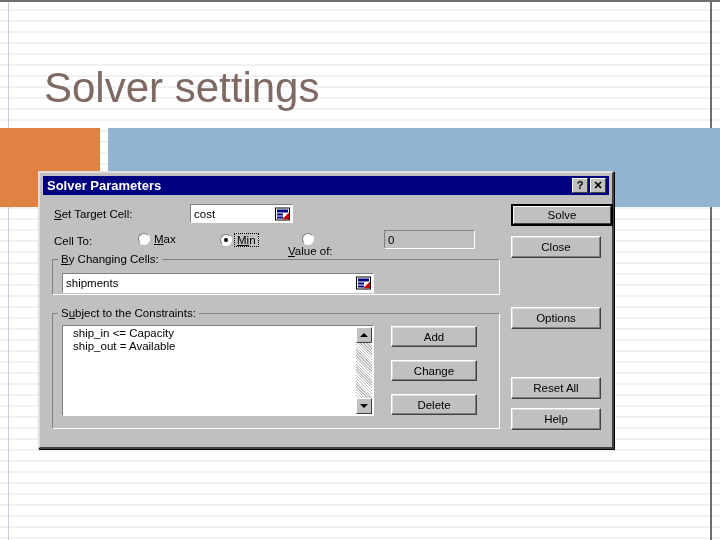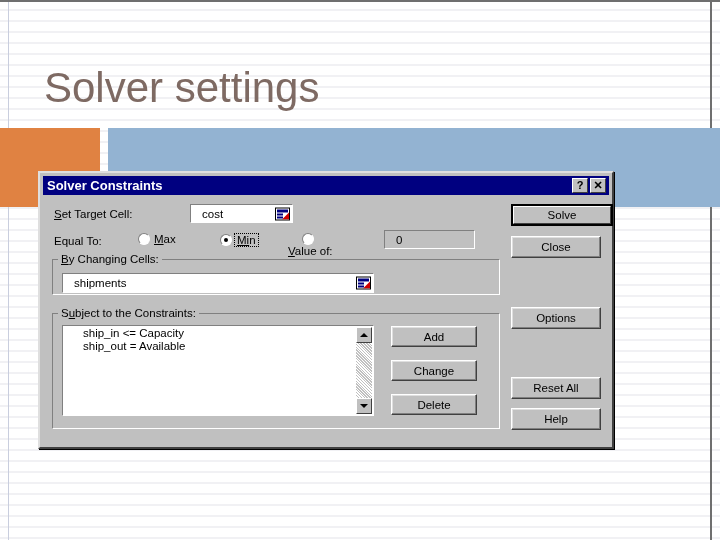--- a/index.html
+++ b/index.html
@@ -112,21 +112,21 @@
   .u { text-decoration: underline; }
 
   .field {
     position: absolute;
     background: #ffffff;
     border-top: 1px solid #808080;
     border-left: 1px solid #808080;
     border-right: 1px solid #ffffff;
     border-bottom: 1px solid #ffffff;
     box-sizing: border-box;
-    display: flex; align-items: center; padding-left: 8px;
+    display: flex; align-items: center;
   }
   .field > .ftext {
     font-size: 11.5px; color: #000; margin-left: 3px; white-space: nowrap;
   }
   .field.gray { background: #c0c0c0; }
 
   .rangeicon {
     position: absolute; right: 2px; top: 50%;
     transform: translateY(-50%);
     width: 15px; height: 13px;
@@ -210,21 +210,21 @@
   #constraint-list {
     position: absolute;
     background: #ffffff;
     border-top: 1px solid #808080;
     border-left: 1px solid #808080;
     border-right: 1px solid #ffffff;
     border-bottom: 1px solid #ffffff;
     box-sizing: border-box;
     overflow: hidden;
   }
-  .cons-item { font-size: 11.5px; margin: 1px 0 0 20px; white-space: nowrap; }
+  .cons-item { font-size: 11.5px; margin: 1px 0 0 10px; white-space: nowrap; }
 
   .sbar {
     position: absolute; right: 1px; top: 1px;
     width: 16px; bottom: 1px;
     background-image:
       repeating-linear-gradient(45deg, #ffffff 0 1px, #c0c0c0 1px 2px);
     background-color: #c0c0c0;
     box-sizing: border-box;
   }
   .sbtn {
@@ -255,40 +255,40 @@
   <div id="right-rule2"></div>
 
   <div id="orange-block"></div>
   <div id="blue-band"></div>
 
   <div id="slide-title">Solver settings</div>
 
   <div id="dialog">
 
     <div id="titlebar">
-      <span id="titlebar-text">Solver Constraints</span>
+      <span id="titlebar-text">Solver Parameters</span>
       <div class="tb-btn" id="tb-help">?</div>
       <div class="tb-btn" id="tb-close">✕</div>
     </div>
 
     <div class="lbl" style="left:14px; top:35px;">
       <span class="u">S</span><span>et Target Cell:</span>
     </div>
     <div class="field" style="left:150px; top:31px; width:103px; height:19px;">
       <span class="ftext">cost</span>
       <span class="rangeicon">
         <span class="bar1"></span>
           <span class="bar2"></span>
           <span class="bar3"></span>
           <span class="arrow"></span>
       </span>
     </div>
 
     <div class="lbl" style="left:14px; top:62px;">
-      <span>Equal To:</span>
+      <span>Cell To:</span>
     </div>
 
     <div class="radio-wrap" style="left:98px; top:60px;">
       <span class="radio"></span>
       <span class="radio-label"><span class="u">M</span>ax</span>
     </div>
 
     <div class="radio-wrap" style="left:180px; top:60px;">
       <span class="radio checked"></span>
       <span class="radio-label focus-ring"><span class="u">Mi</span>n</span>

